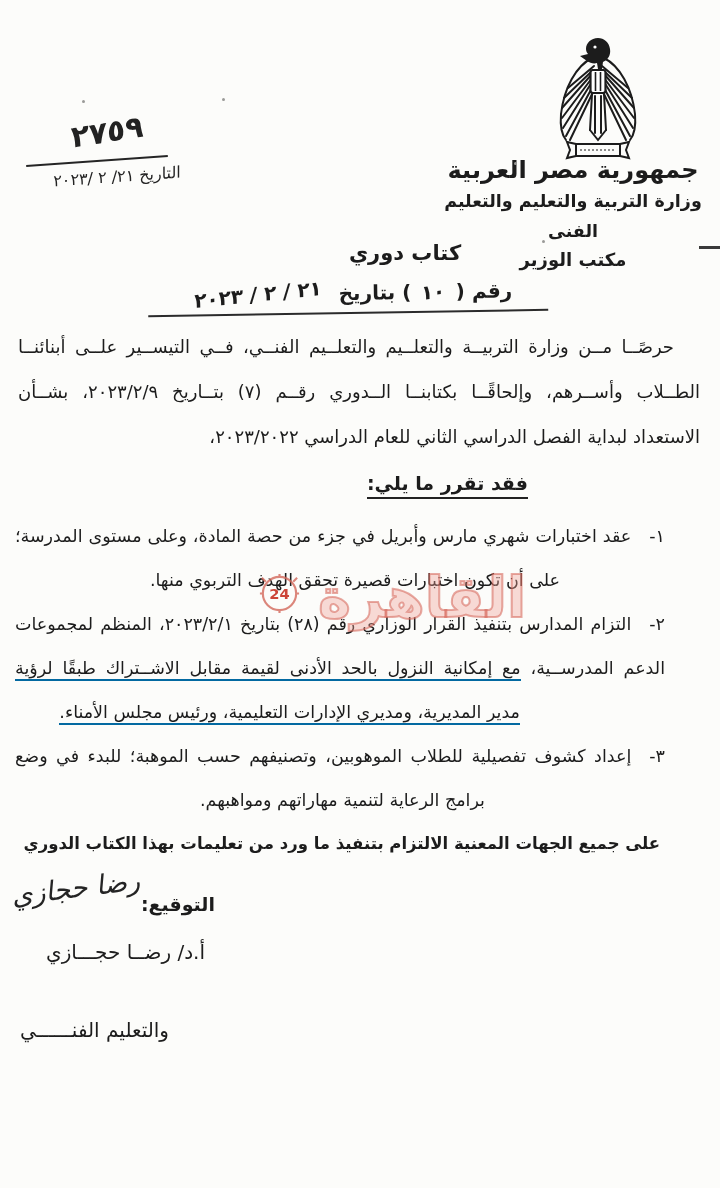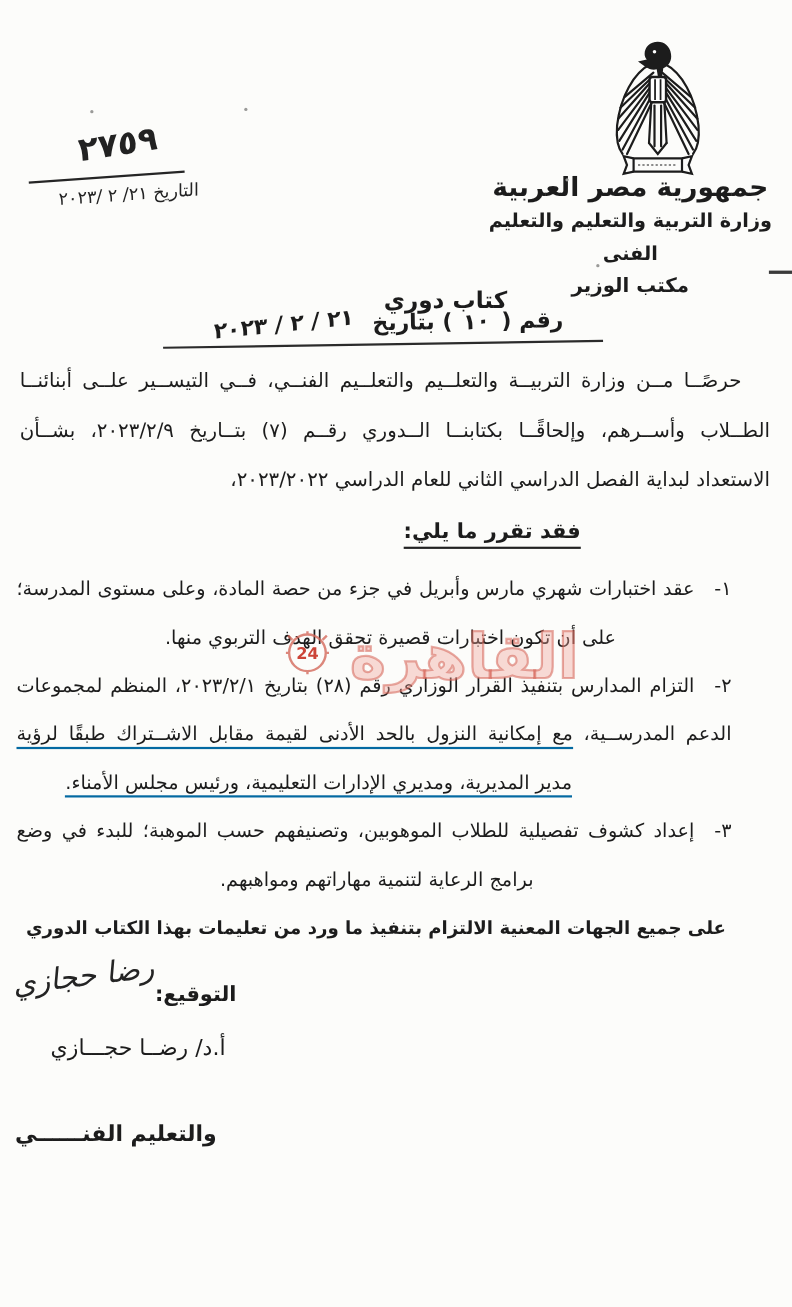--- a/index.html
+++ b/index.html
@@ -35,21 +35,21 @@
   .letterhead{
     position:absolute;top:154px;left:440px;width:266px;
     text-align:center;font-weight:bold;
   }
   .letterhead .l1{font-size:24px;line-height:32px;}
   .letterhead .l2{font-size:17.5px;line-height:30px;}
   .letterhead .l3{font-size:18px;line-height:28px;}
   
   .doc-title{
     position:absolute;top:241px;left:320px;width:170px;
-    text-align:center;font-size:21px;font-weight:bold;margin-top:20px;
+    text-align:center;font-size:21px;font-weight:bold;
   }
   .ref-line{
     position:absolute;top:281px;left:148px;width:400px;
     text-align:center;font-size:20px;font-weight:bold;
     padding-bottom:7px;border-bottom:2.5px solid #2b2b2b;
     transform:rotate(-0.9deg);white-space:nowrap;
   }
   .hw-inline{
     display:inline-block;font-weight:600;
     transform:rotate(-5deg) skewX(-6deg);
@@ -86,21 +86,21 @@
   
   .sig-label{position:absolute;top:893px;right:505px;font-size:19px;font-weight:bold;}
   .sig-script{
     position:absolute;top:872px;right:578px;
     font-size:27px;font-weight:500;color:#242424;
     transform:rotate(-7deg) skewX(-12deg);
     letter-spacing:-1px;white-space:nowrap;
   }
   .sig-name{position:absolute;top:940px;right:515px;font-size:20px;font-weight:normal;white-space:nowrap;}
   .sig-title1{position:absolute;top:980px;right:518px;font-size:20px;font-weight:bold;white-space:nowrap;}
-  .sig-title2{position:absolute;top:1018px;right:523px;font-size:20px;font-weight:bold;white-space:nowrap;}
+  .sig-title2{position:absolute;top:1018px;right:551px;font-size:20px;font-weight:normal;white-space:nowrap;}
   
   .wm{
     position:absolute;top:566px;left:256px;
     display:flex;align-items:center;gap:15px;
     pointer-events:none;z-index:6;direction:ltr;
   }
   .wm-word{
     font-size:56px;font-weight:bold;line-height:1;
     color:rgba(238,160,150,0.38);
     -webkit-text-stroke:2px rgba(214,100,88,0.55);

